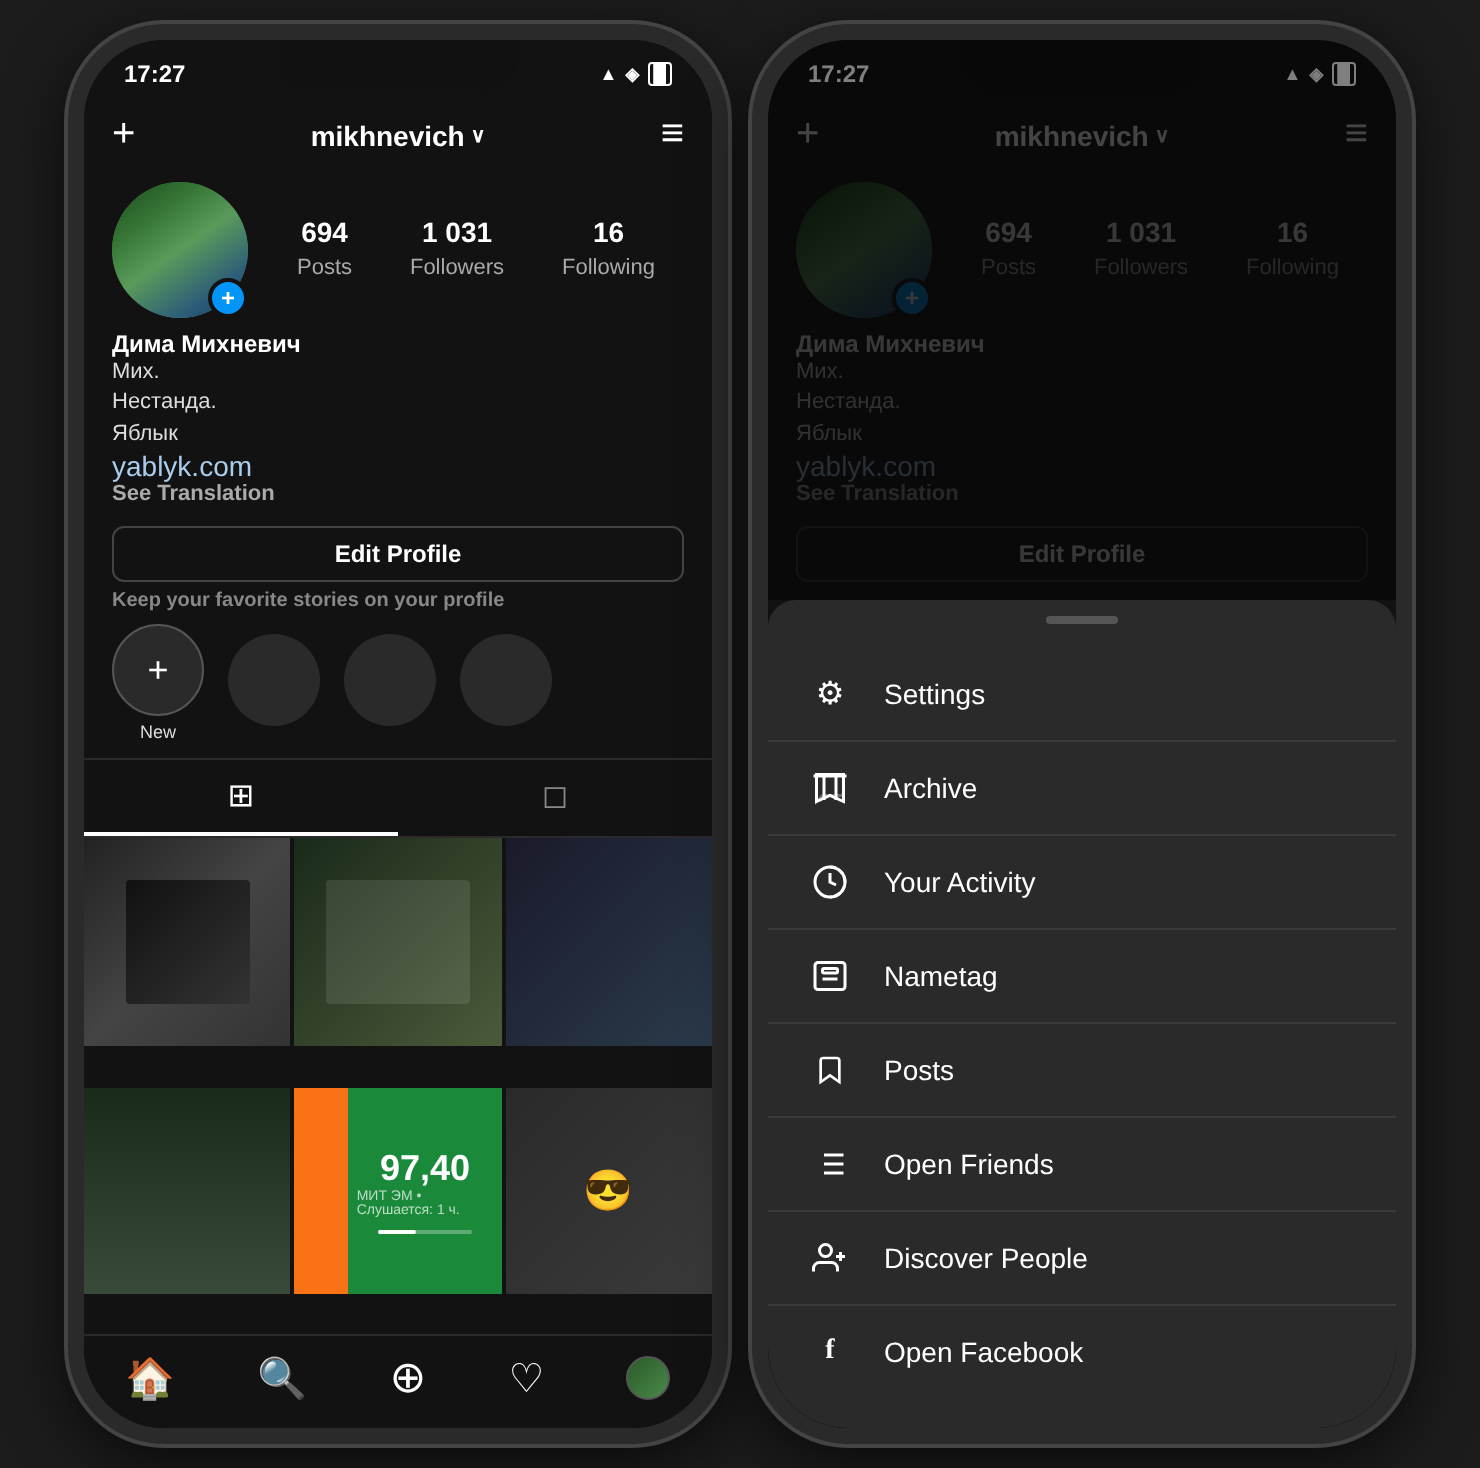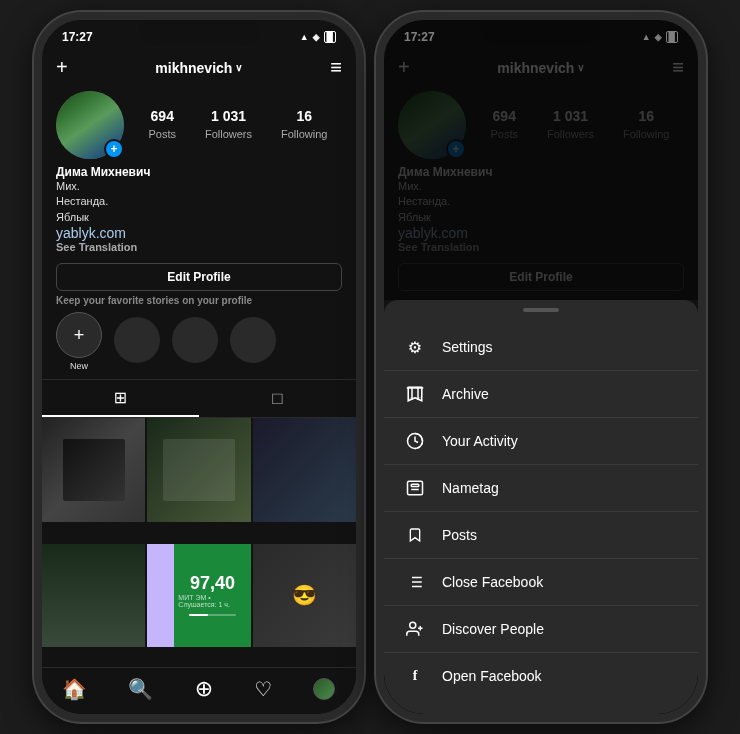--- a/index.html
+++ b/index.html
@@ -290,21 +290,21 @@
       aspect-ratio: 1;
       background: #2a2a2a;
       overflow: hidden;
       position: relative;
     }
 
     .post-thumb-1 { background: linear-gradient(135deg, #1a1a1a, #333, #555); }
     .post-thumb-2 { background: linear-gradient(135deg, #2a3a2a, #4a5a3a, #6a7a5a); }
     .post-thumb-3 { background: linear-gradient(135deg, #1a2a3a, #3a4a5a, #2a3a4a); }
     .post-thumb-4 { background: linear-gradient(135deg, #2a2a2a, #4a4a4a); }
-    .post-thumb-5 { background: #c4b5fd; display: flex; flex-direction: column; align-items: center; justify-content: center; padding-left: 27px; }
+    .post-thumb-5 { background: #f97316; display: flex; flex-direction: column; align-items: center; justify-content: center; padding-left: 27px; }
     .post-thumb-6 { background: linear-gradient(135deg, #1a2a1a, #3a4a3a); }
 
     
     .bottom-nav {
       display: flex;
       justify-content: space-around;
       align-items: center;
       padding: 8px 0 12px;
       border-top: 1px solid #2a2a2a;
       background: #121212;
@@ -632,21 +632,21 @@
           <span class="menu-icon">
             <svg width="18" height="18" viewBox="0 0 24 24" fill="none" stroke="white" stroke-width="2">
               <line x1="8" y1="6" x2="21" y2="6"></line>
               <line x1="8" y1="12" x2="21" y2="12"></line>
               <line x1="8" y1="18" x2="21" y2="18"></line>
               <line x1="3" y1="6" x2="3.01" y2="6" stroke-width="3"></line>
               <line x1="3" y1="12" x2="3.01" y2="12" stroke-width="3"></line>
               <line x1="3" y1="18" x2="3.01" y2="18" stroke-width="3"></line>
             </svg>
           </span>
-          <span>Close Facebook</span>
+          <span>Open Friends</span>
         </div>
 
         <div class="menu-item">
           <span class="menu-icon">
             <svg width="18" height="18" viewBox="0 0 24 24" fill="none" stroke="white" stroke-width="2">
               <path d="M17 21v-2a4 4 0 0 0-4-4H5a4 4 0 0 0-4 4v2"></path>
               <circle cx="9" cy="7" r="4"></circle>
               <line x1="19" y1="8" x2="19" y2="14"></line>
               <line x1="16" y1="11" x2="22" y2="11"></line>
             </svg>

